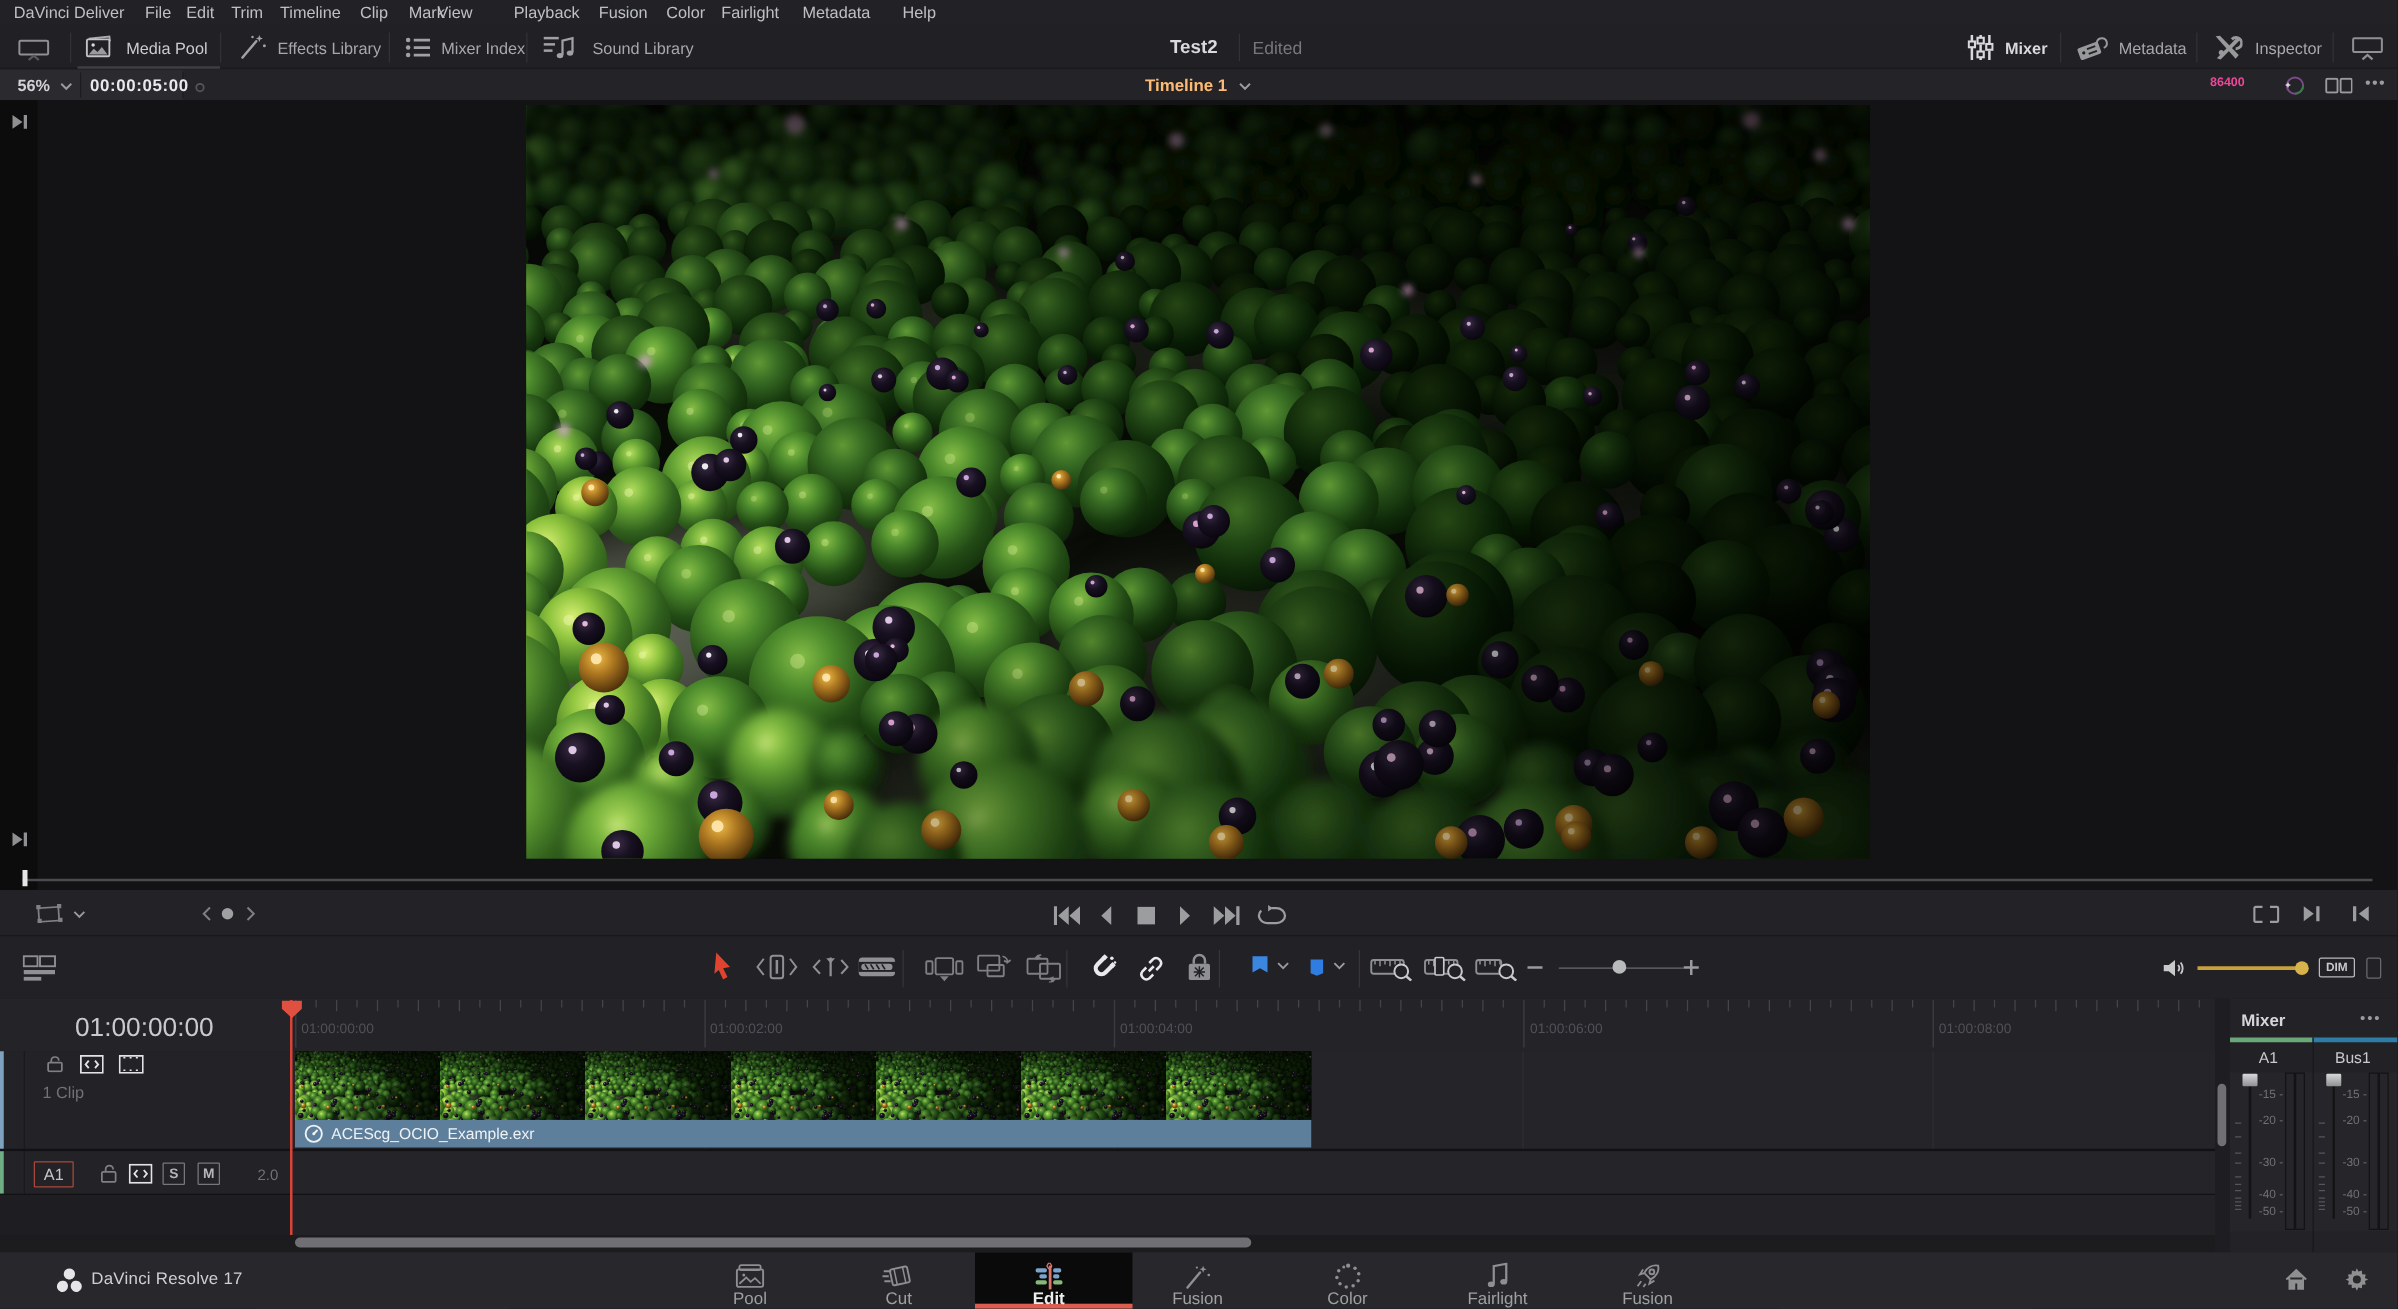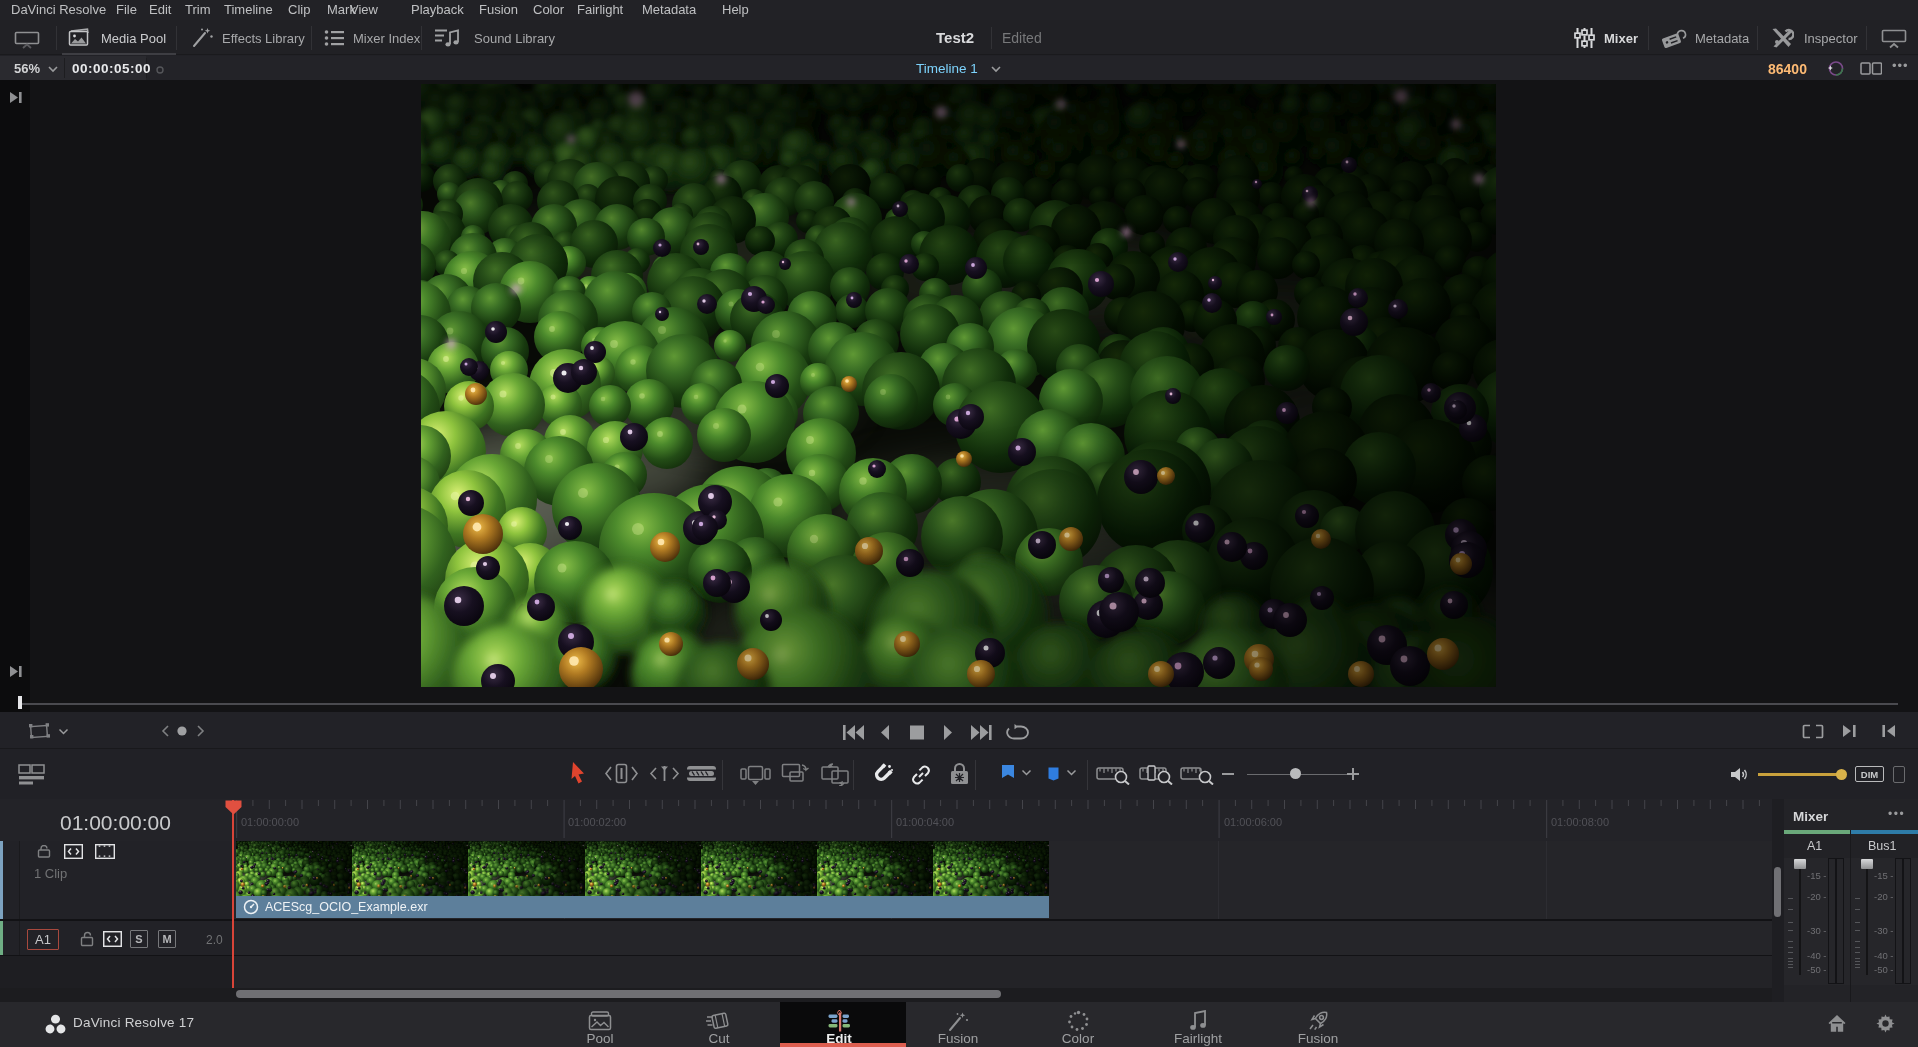--- a/index.html
+++ b/index.html
@@ -17,21 +17,21 @@
 #transport{left:0;top:712px;width:1918px;height:37px;background:#222227;border-bottom:1px solid #19191c;}
 #edittools{left:0;top:750px;width:1918px;height:49px;background:#212126;}
 #timeline{left:0;top:799px;width:1918px;height:203px;background:#232328;}
 #bottombar{left:0;top:1002px;width:1918px;height:45px;background:#28282c;}
 .ic{position:absolute;}
 .lbl{position:absolute;white-space:nowrap;}
 </style></head><body>
 <div id="app">
 
 <div id="menubar" class="abs">
-<span style="left:11px">DaVinci Resolve</span>
+<span style="left:11px">DaVinci Deliver</span>
 <span style="left:116px">File</span>
 <span style="left:149px">Edit</span>
 <span style="left:185px">Trim</span>
 <span style="left:224px">Timeline</span>
 <span style="left:288px">Clip</span>
 <span style="left:327px">Mark</span>
 <span style="left:350px">View</span>
 <span style="left:411px">Playback</span>
 <span style="left:479px">Fusion</span>
 <span style="left:533px">Color</span>
@@ -126,25 +126,25 @@
 <div class="sep" style="left:146px;top:2px;height:20px;background:#1d1d20"></div>
 <div class="lbl" style="left:14px;top:5px;font-size:13px;font-weight:bold;color:#d2d3d5">56%</div>
 <svg class="ic" style="left:47px;top:9px" width="12" height="8" viewBox="0 0 12 8">
         <path d="M2 2 L6 6 L10 2" fill="none" stroke="#9a9b9d" stroke-width="1.6"></path>
       </svg>
 <div class="lbl" style="left:72px;top:5px;font-size:13.5px;font-weight:bold;color:#e8e9eb;letter-spacing:0.5px">00:00:05:00</div>
 <circle>
 <svg class="ic" style="left:155px;top:9px" width="10" height="10" viewBox="0 0 10 10">
           <circle cx="5" cy="5" r="3" fill="none" stroke="#55565a" stroke-width="1.4"></circle>
         </svg>
-<div class="lbl" style="left:916px;top:5px;font-size:13.5px;font-weight:normal;color:#7dd3fc">Timeline 1</div>
+<div class="lbl" style="left:916px;top:5px;font-size:13.5px;font-weight:bold;color:#fdba74">Timeline 1</div>
 <svg class="ic" style="left:990px;top:9px" width="12" height="8" viewBox="0 0 12 8">
           <path d="M2 2 L6 6 L10 2" fill="none" stroke="#9a9b9d" stroke-width="1.6"></path>
         </svg>
-<div class="lbl" style="left:1768px;top:5px;font-size:14px;font-weight:bold;color:#fdba74">86400</div>
+<div class="lbl" style="left:1768px;top:5px;font-size:10px;font-weight:bold;color:#ec4899">86400</div>
 <svg class="ic" style="left:1827px;top:4px" width="17" height="17" viewBox="0 0 17 17">
 <circle cx="9" cy="8.5" r="6.5" fill="none" stroke="#7a4a8a" stroke-width="1.6"></circle>
 <circle cx="9" cy="8.5" r="6.5" fill="none" stroke="#3a7a4a" stroke-width="1.6" stroke-dasharray="10 30"></circle>
 <path d="M3 12 l1 2 l2 1 l-2 1 l-1 2 l-1 -2 l-2 -1 l2 -1 z" fill="#d8d9db" transform="translate(1,-4) scale(0.8)"></path>
         </svg>
 <svg class="ic" style="left:1860px;top:6px" width="22" height="13" viewBox="0 0 22 13">
 <rect x="1" y="1" width="9" height="11" rx="1" fill="none" stroke="#9a9b9d" stroke-width="1.5"></rect>
 <rect x="12.5" y="1" width="9" height="11" rx="1" fill="none" stroke="#9a9b9d" stroke-width="1.5"></rect>
         </svg>
 <div class="lbl" style="left:1892px;top:2px;font-size:13px;color:#9a9b9d;letter-spacing:1px">•••</div>

